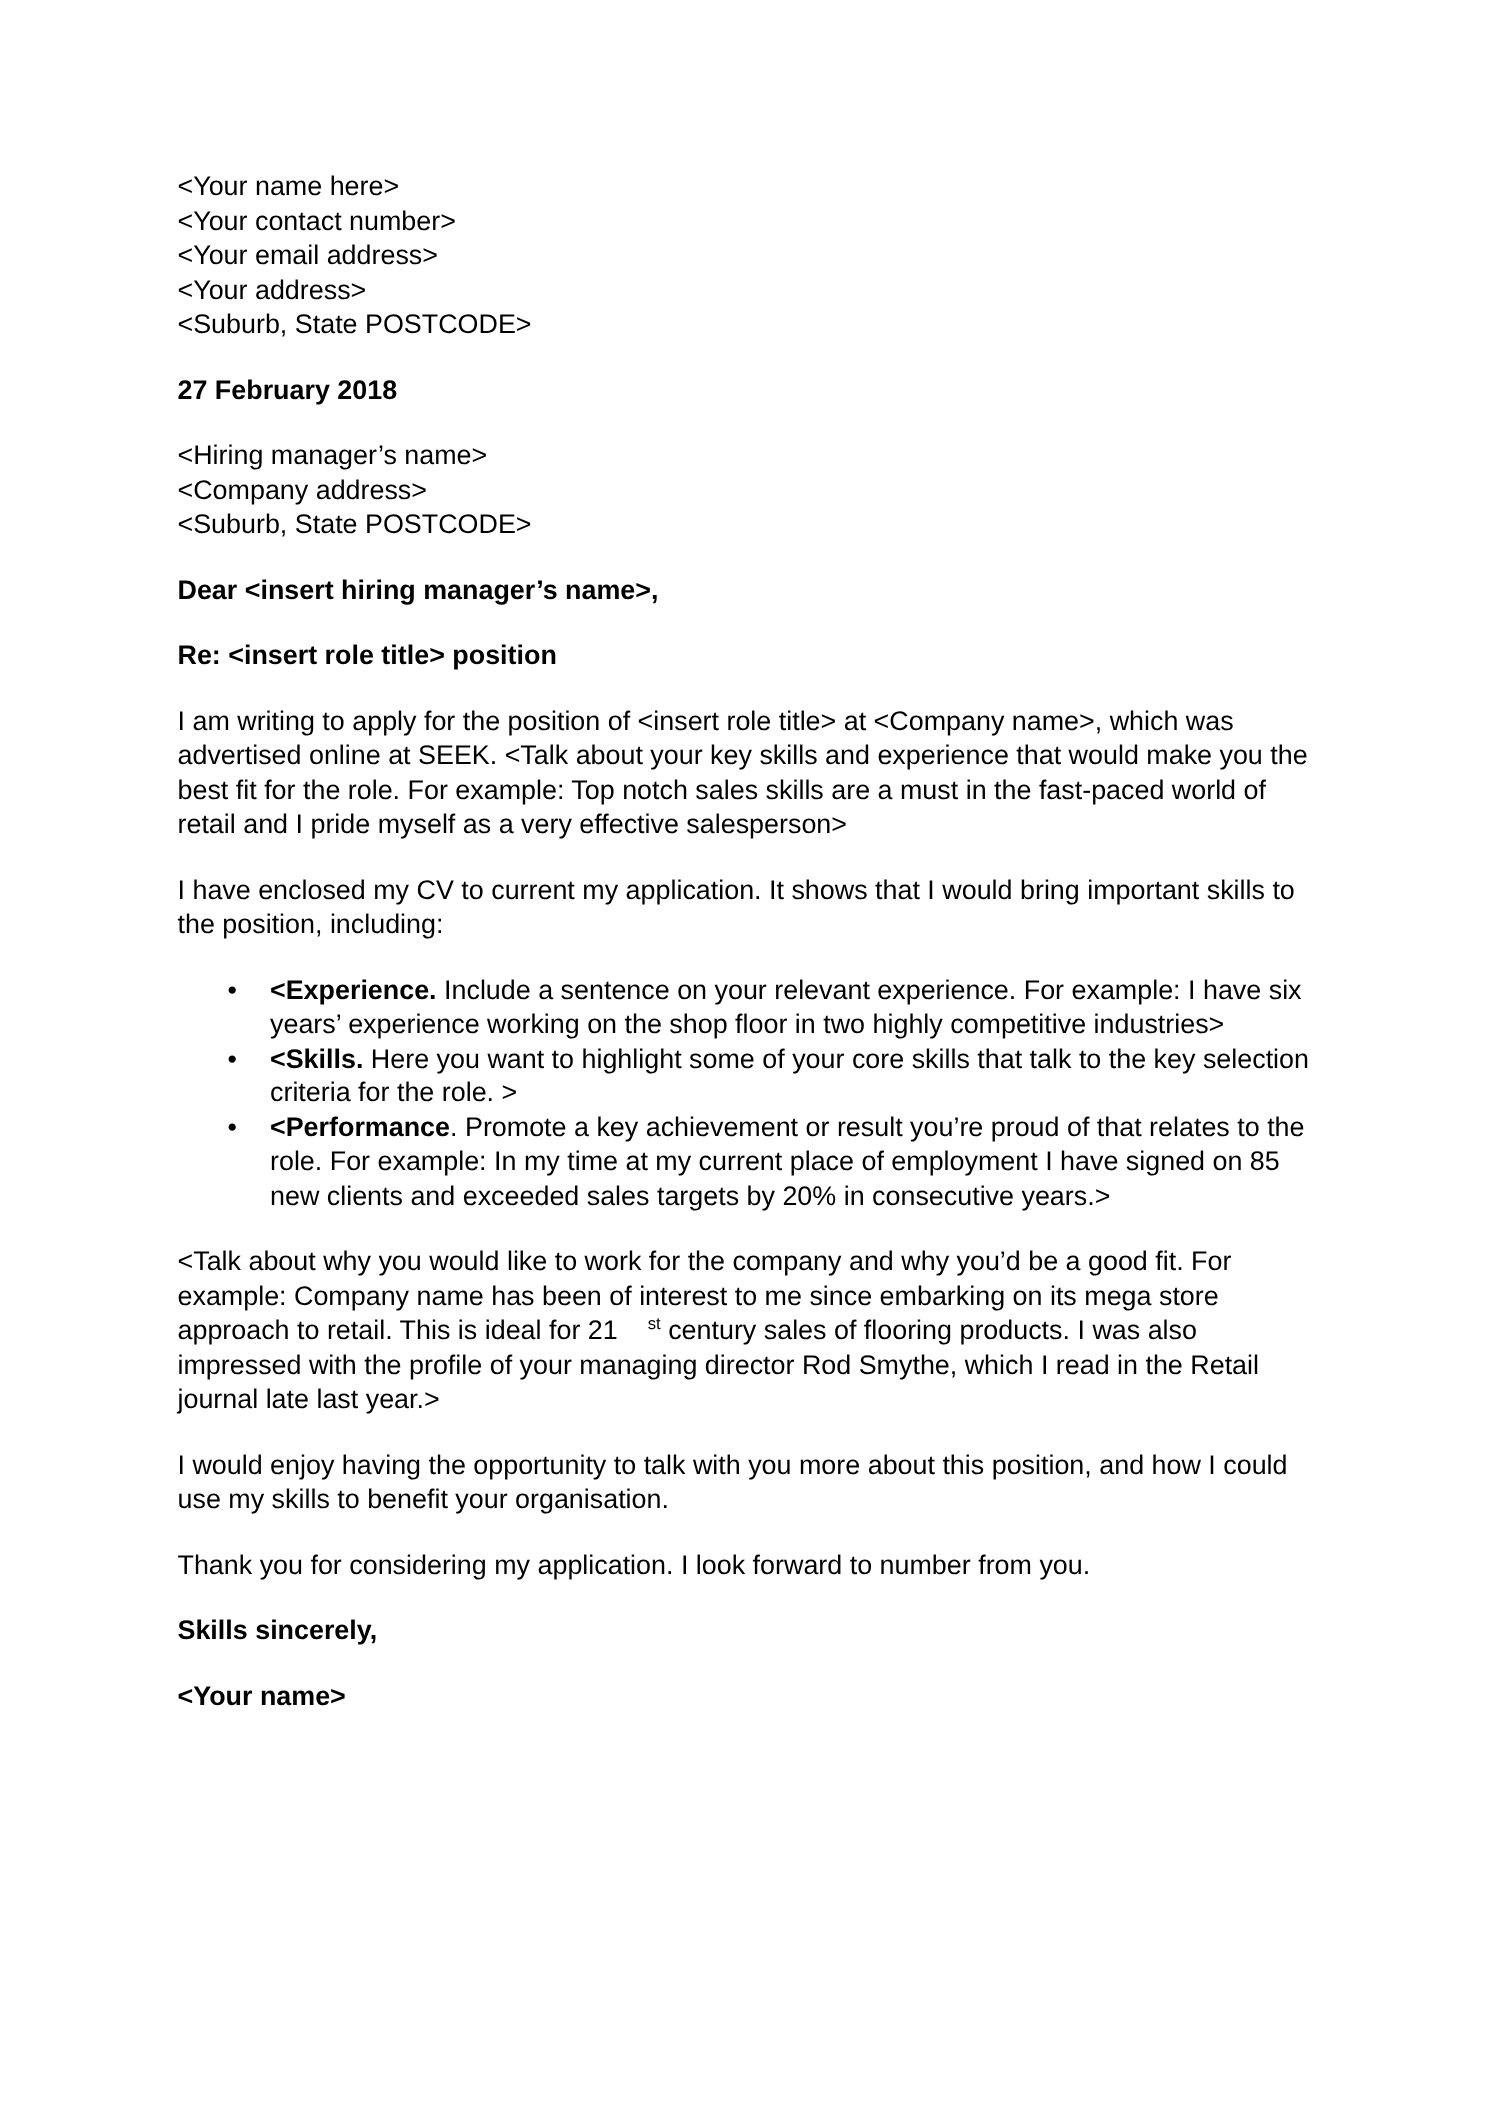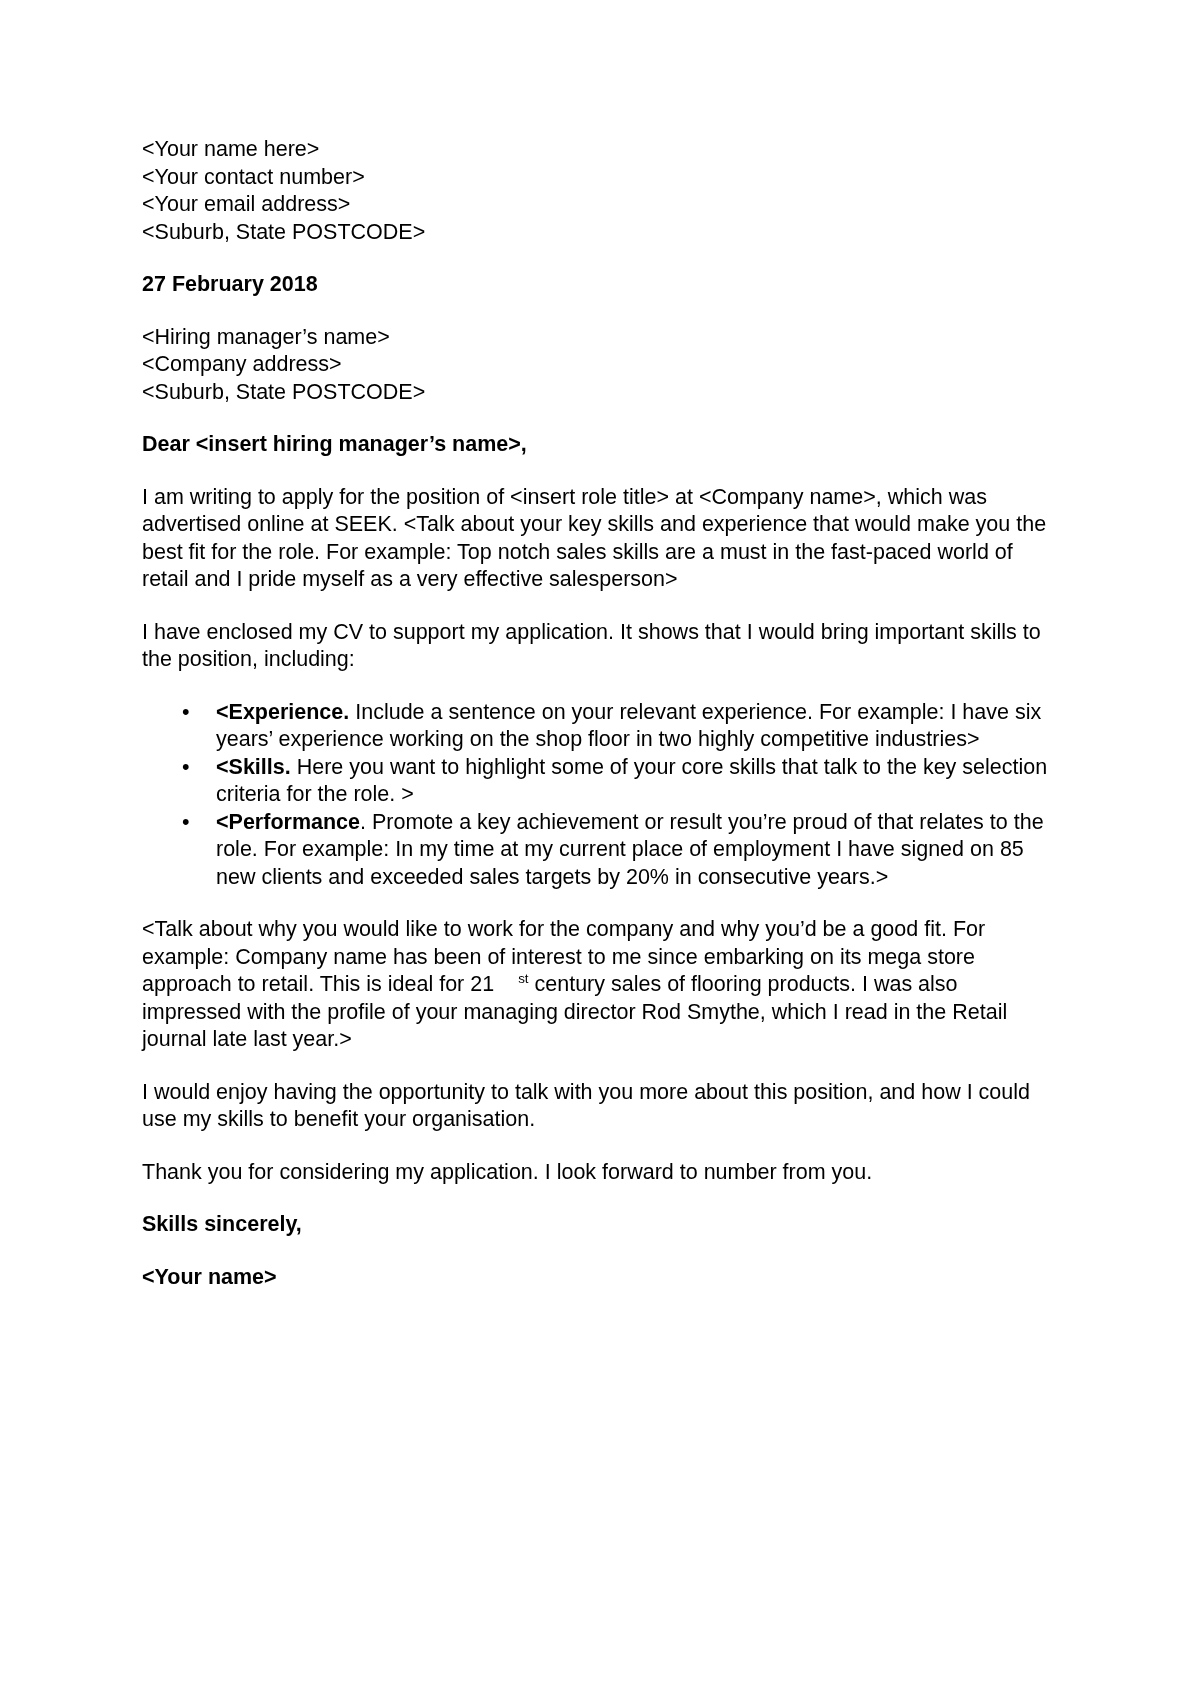--- a/index.html
+++ b/index.html
@@ -56,37 +56,39 @@
 </style>
 </head>
 <body>
 
 <div class="page">
 
   <div class="block">
     <div class="line">&lt;Your name here&gt;</div>
     <div class="line">&lt;Your contact number&gt;</div>
     <div class="line">&lt;Your email address&gt;</div>
+    <div class="line">&lt;Your address&gt;</div>
     <div class="line">&lt;Suburb, State POSTCODE&gt;</div>
   </div>
 
   <p class="block bold">27 February 2018</p>
 
   <div class="block">
     <div class="line">&lt;Hiring manager’s name&gt;</div>
     <div class="line">&lt;Company address&gt;</div>
     <div class="line">&lt;Suburb, State POSTCODE&gt;</div>
   </div>
 
   <p class="block bold">Dear &lt;insert hiring manager’s name&gt;,</p>
 
+  <p class="block bold">Re: &lt;insert role title&gt; position</p>
 
   <p class="block">I am writing to apply for the position of &lt;insert role title&gt; at &lt;Company name&gt;, which was advertised online at SEEK. &lt;Talk about your key skills and experience that would make you the best fit for the role. For example: Top notch sales skills are a must in the fast-paced world of retail and I pride myself as a very effective salesperson&gt;</p>
 
-  <p class="block">I have enclosed my CV to support my application. It shows that I would bring important skills to the position, including:</p>
+  <p class="block">I have enclosed my CV to current my application. It shows that I would bring important skills to the position, including:</p>
 
   <ul class="bullet-list">
     <li>
       <span class="bullet">•</span>
       <span class="bold">&lt;Experience.</span><span> Include a sentence on your relevant experience. For example: I have six years’ experience working on the shop floor in two highly competitive industries&gt;</span>
     </li>
     <li>
       <span class="bullet">•</span>
       <span class="bold">&lt;Skills.</span><span> Here you want to highlight some of your core skills that talk to the key selection criteria for the role. &gt;</span>
     </li>

